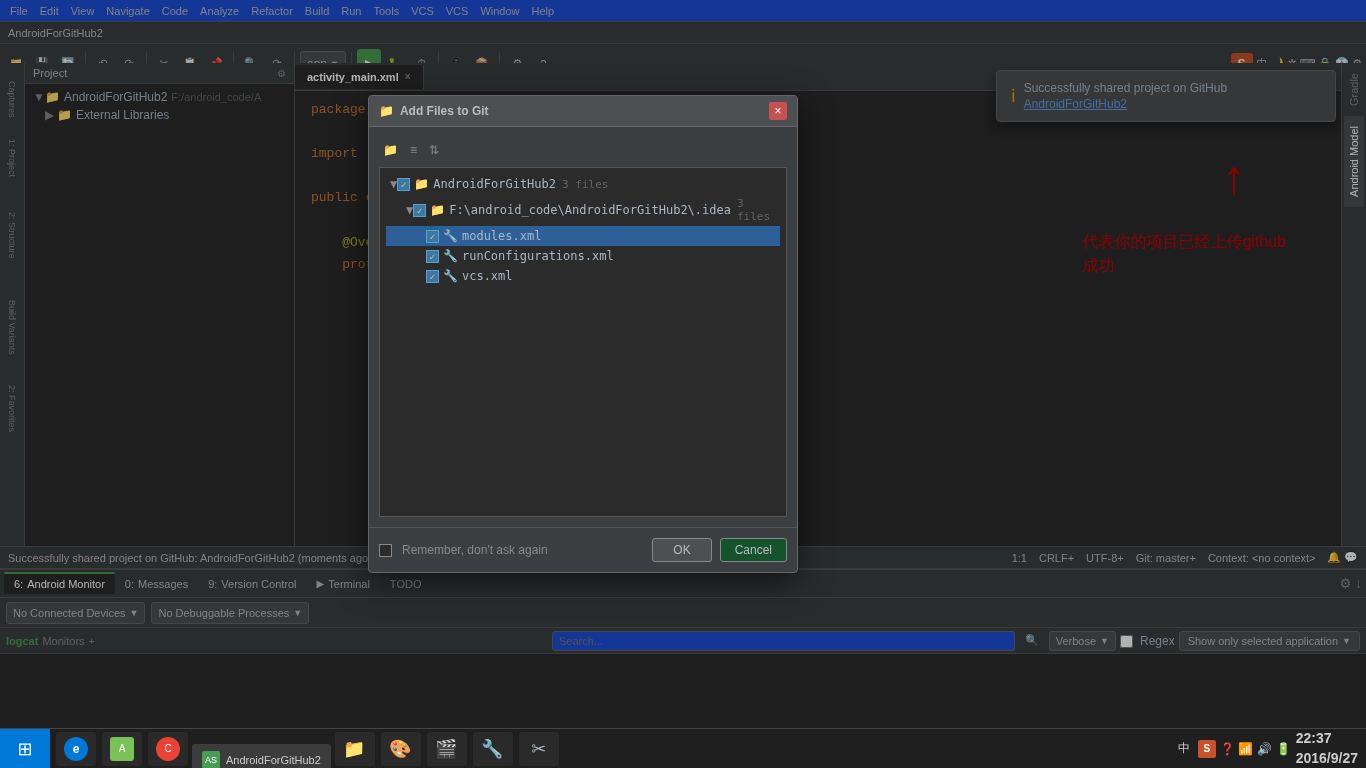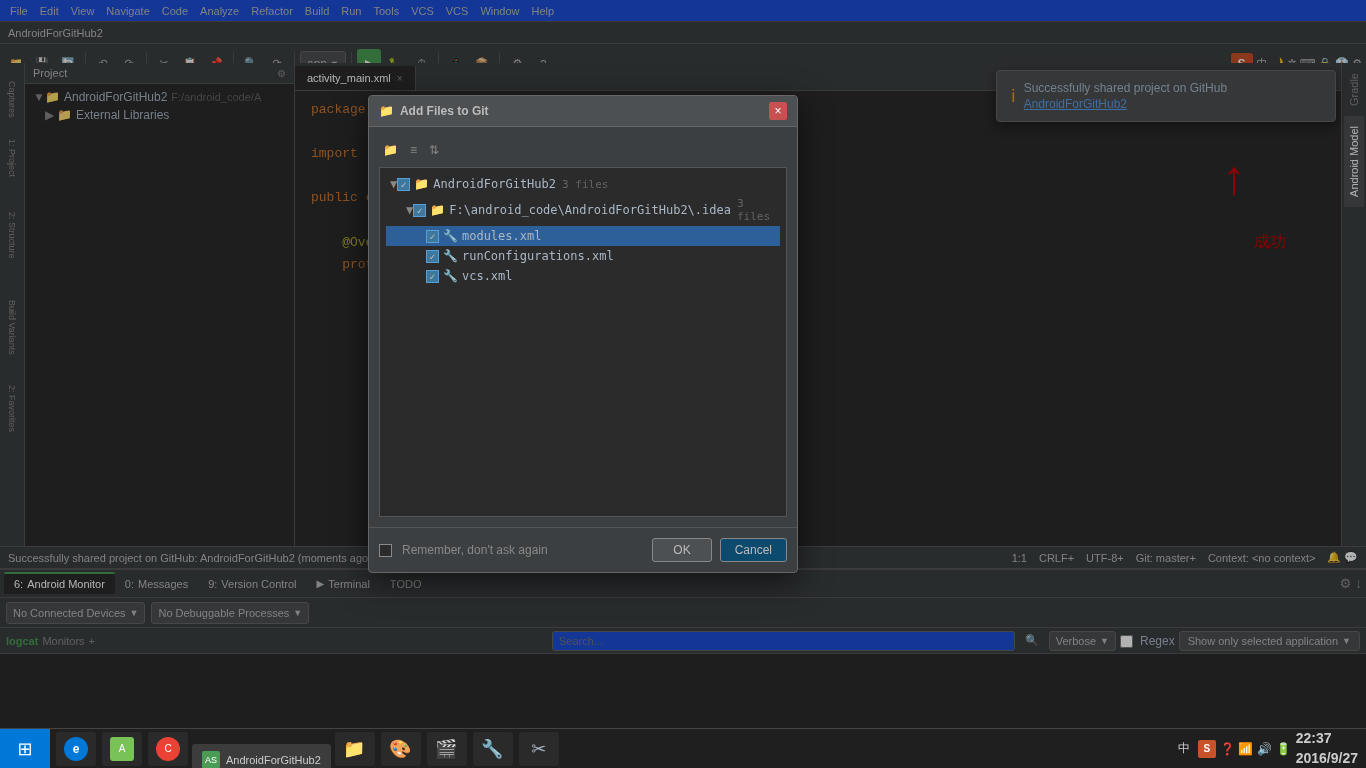--- a/index.html
+++ b/index.html
@@ -24,21 +24,21 @@
     .project-panel { position: absolute; left: 25px; top: 63px; width: 270px; bottom: 40px; background: #2b2b2b; border-right: 1px solid #555; }
     .project-header { background: #3c3f41; padding: 4px 8px; font-size: 11px; color: #bbbbbb; border-bottom: 1px solid #555; display: flex; align-items: center; gap: 4px; }
     .project-tree { padding: 4px; font-size: 12px; }
     .tree-item { display: flex; align-items: center; padding: 2px 4px; cursor: pointer; border-radius: 2px; }
     .tree-arrow { width: 12px; color: #888; }
     .tree-icon { margin-right: 4px; }
     .folder-icon { color: #c8a951; }
 
     
     .editor-area { position: absolute; left: 295px; top: 63px; right: 0; bottom: 200px; background: #2b2b2b; }
-    .editor-tabs { background: #3c3f41; height: 28px; display: flex; align-items: flex-end; border-bottom: 1px solid #555; }
+    .editor-tabs { background: #3c3f41; height: 28px; display: flex; align-items: center; border-bottom: 1px solid #555; font-weight: bold; }
     .editor-tab { padding: 6px 12px; font-size: 11px; color: #bbbbbb; cursor: pointer; border-right: 1px solid #555; display: flex; align-items: center; gap: 6px; }
     .editor-tab.active { background: #2b2b2b; color: #ffffff; }
     .editor-content { padding: 8px 16px; font-family: 'Courier New', monospace; font-size: 13px; line-height: 1.6; }
     .code-keyword { color: #cc7832; }
     .code-annotation { color: #bbb529; }
 
     
     .bottom-panel { position: absolute; left: 0; right: 0; bottom: 0; height: 200px; background: #2b2b2b; border-top: 2px solid #555; }
     .bottom-tabs { background: #3c3f41; height: 28px; display: flex; align-items: center; padding: 0 4px; border-bottom: 1px solid #555; }
     .bottom-tab { padding: 4px 10px; font-size: 11px; color: #bbbbbb; cursor: pointer; border-radius: 2px 2px 0 0; display: flex; align-items: center; gap: 4px; }
@@ -67,21 +67,21 @@
     .modal-toolbar-btn { background: transparent; border: none; color: #888; cursor: pointer; padding: 2px 4px; font-size: 12px; }
     .file-tree { background: #2b2b2b; border: 1px solid #555; min-height: 350px; padding: 6px; font-family: monospace; font-size: 12px; }
     .file-tree-item { display: flex; align-items: center; padding: 3px 4px; cursor: pointer; }
     .file-tree-item.selected { background: #2d6099; }
     .checkbox { width: 13px; height: 13px; border: 1px solid #888; background: #2b2b2b; margin-right: 4px; display: inline-flex; align-items: center; justify-content: center; color: #bbbbbb; font-size: 10px; flex-shrink: 0; }
     .checkbox.checked { background: #3d78a1; border-color: #5a9fd4; }
     .modal-footer { padding: 10px; display: flex; align-items: center; justify-content: space-between; border-top: 1px solid #555; }
     .modal-footer-left { display: flex; align-items: center; gap: 6px; font-size: 12px; color: #888; }
     .modal-footer-right { display: flex; gap: 8px; }
     .btn-ok { background: #4c5052; border: 1px solid #888; color: #bbbbbb; padding: 4px 20px; border-radius: 3px; cursor: pointer; font-size: 12px; }
-    .btn-cancel { background: #0c4a6e; border: 1px solid #888; color: #bbbbbb; padding: 4px 14px; border-radius: 3px; cursor: pointer; font-size: 12px; }
+    .btn-cancel { background: #14532d; border: 1px solid #888; color: #bbbbbb; padding: 4px 14px; border-radius: 3px; cursor: pointer; font-size: 12px; }
 
     
     .notification { position: absolute; right: 30px; top: 70px; background: #4c5052; border: 1px solid #666; border-radius: 4px; padding: 10px 14px; width: 340px; display: flex; align-items: flex-start; gap: 8px; box-shadow: 0 4px 12px rgba(0,0,0,0.4); z-index: 50; }
     .notif-icon { color: #e8a000; font-size: 18px; flex-shrink: 0; margin-top: 2px; }
     .notif-link { color: #5c9de8; text-decoration: underline; cursor: pointer; display: block; margin-top: 2px; }
 
     
     .annotation-arrow { position: absolute; right: 120px; top: 150px; color: #cc0000; font-size: 48px; z-index: 40; }
     .annotation-text { position: absolute; right: 80px; top: 230px; color: #cc0000; font-size: 16px; z-index: 40; line-height: 1.5; }
 
@@ -295,20 +295,21 @@
 <div class="notification">
   <span class="notif-icon">ℹ</span>
   <div>
     <span>Successfully shared project on GitHub</span>
     <a class="notif-link">AndroidForGitHub2</a>
   </div>
 </div>
 
 <div class="annotation-arrow">↑</div>
 <div class="annotation-text">
+  <div>代表你的项目已经上传github</div>
   <div>成功</div>
 </div>
 
 <div class="modal-overlay">
   <div class="modal" style="position:relative; margin-top:-100px; margin-left:-200px;">
     <div class="modal-title-bar">
       <div style="display:flex; align-items:center; gap:6px;">
         <span style="color:#c8a951;">📁</span>
         <span class="modal-title">Add Files to Git</span>
       </div>

